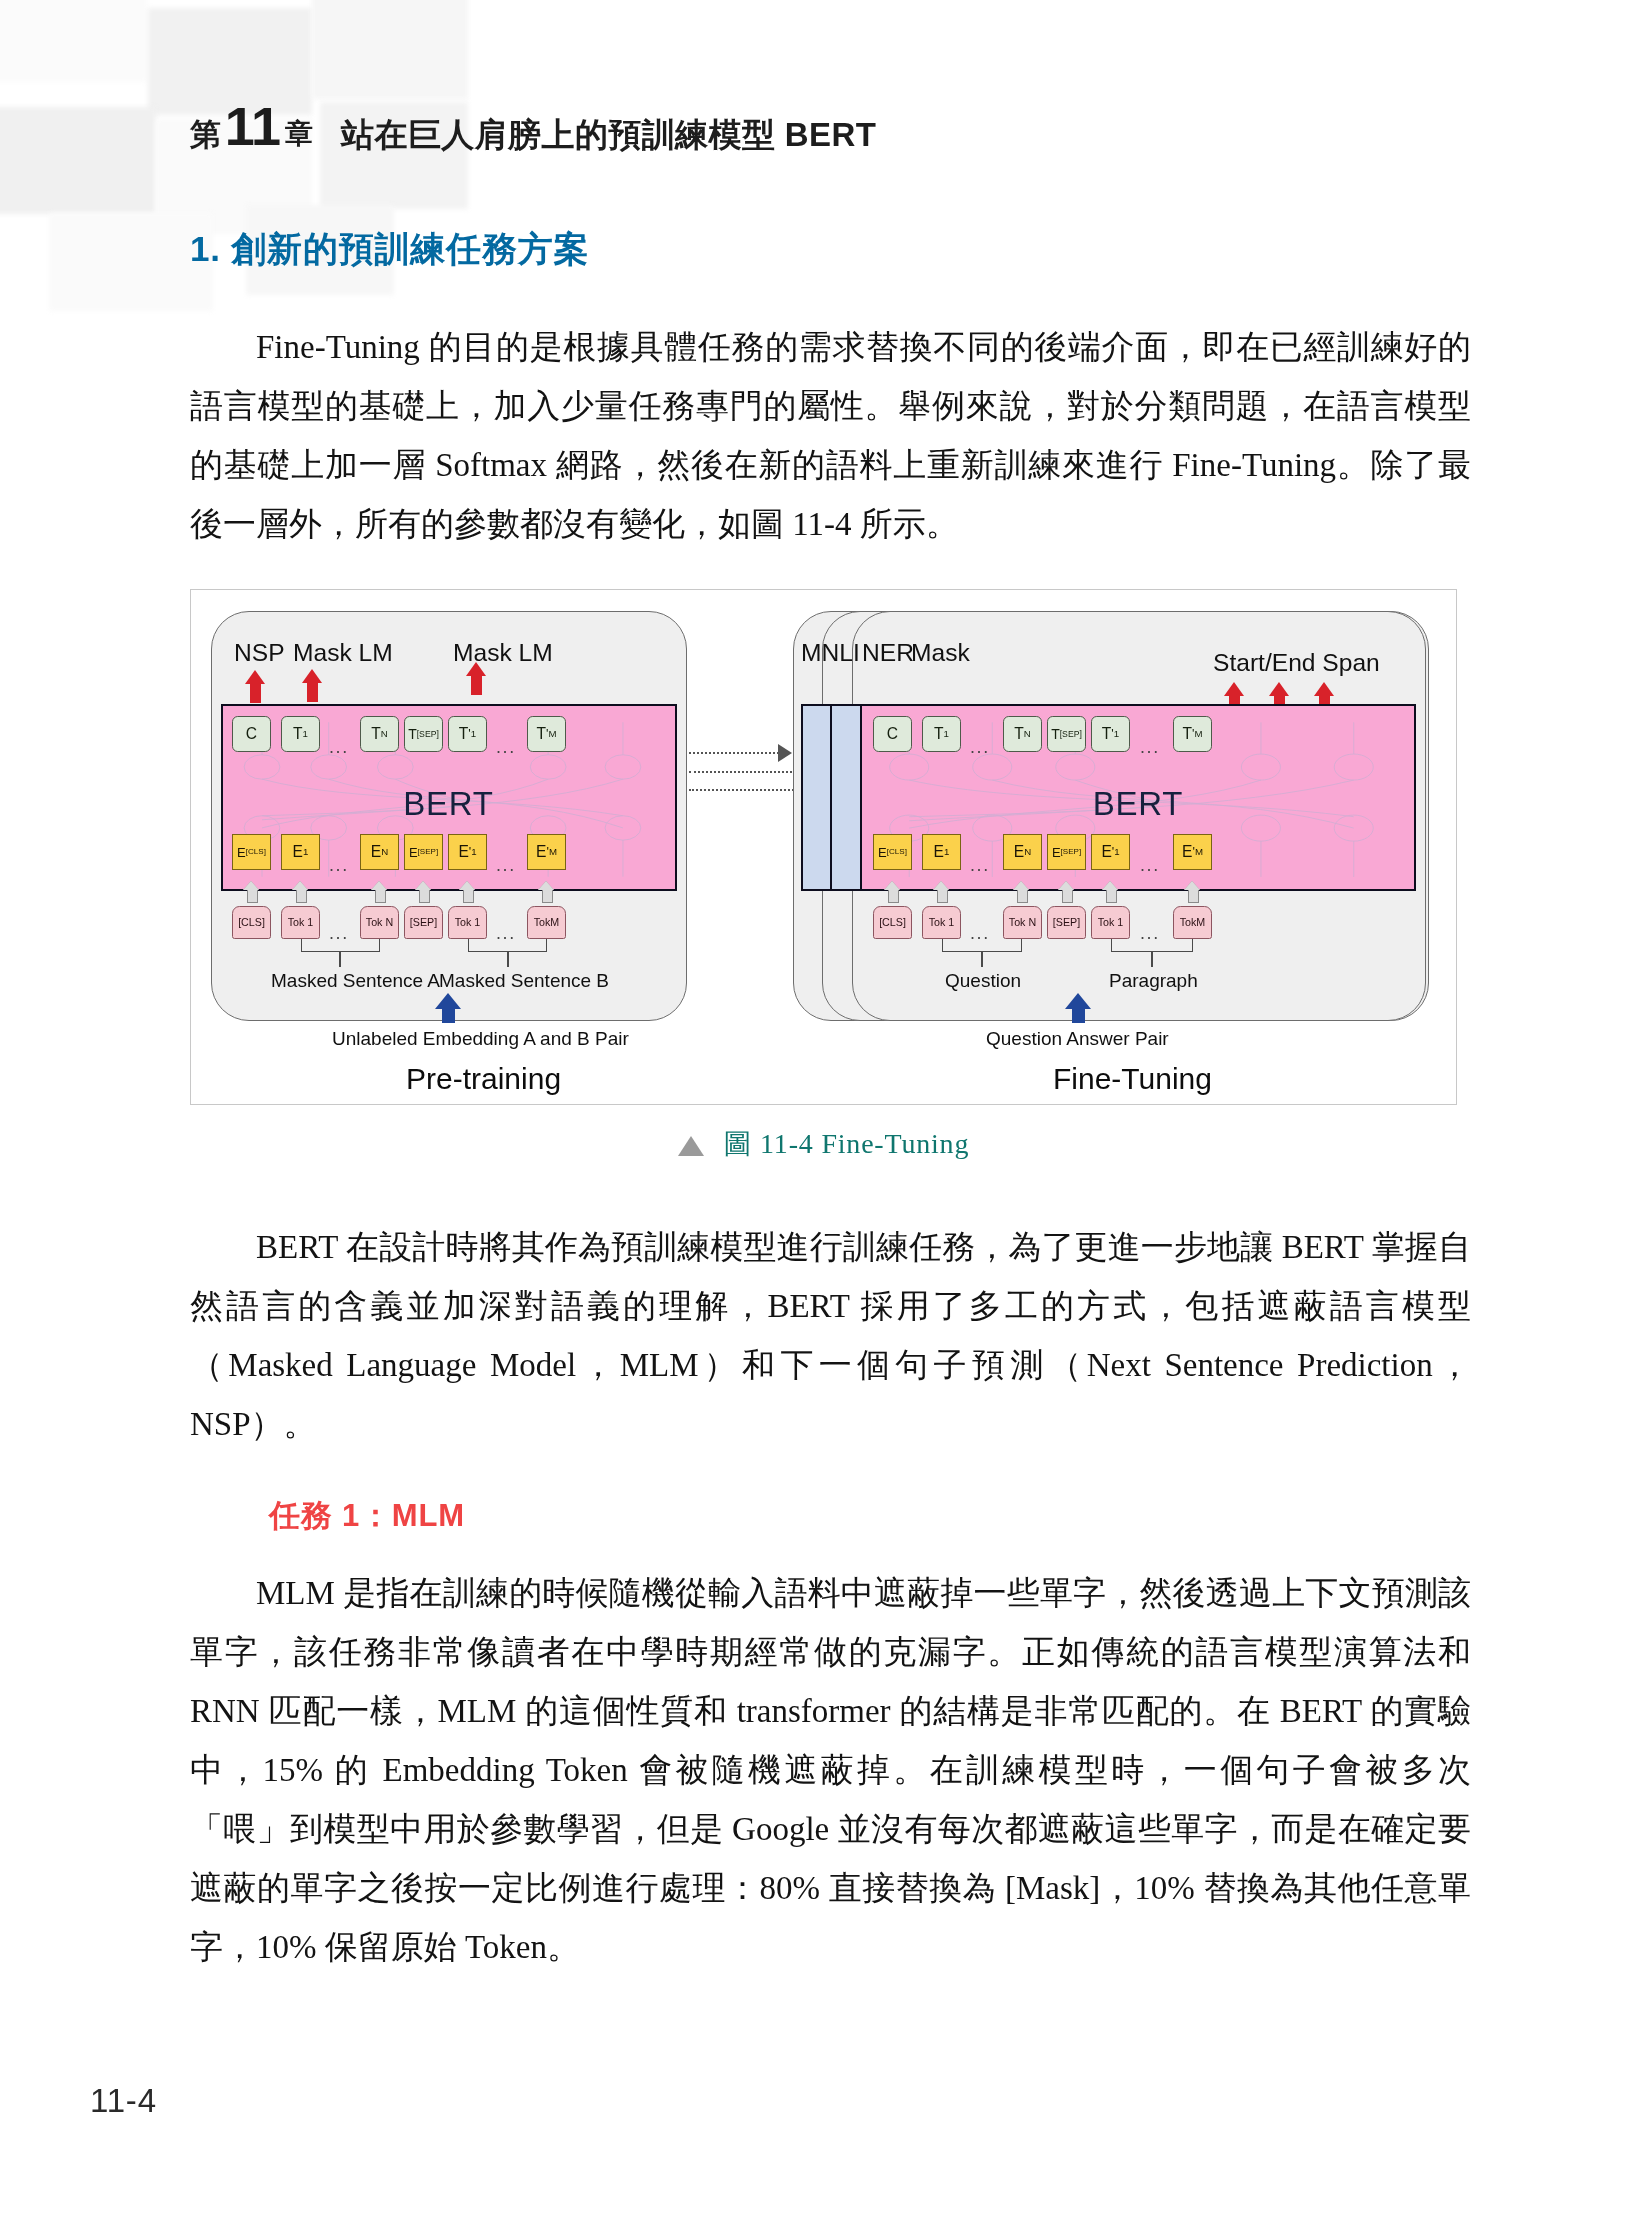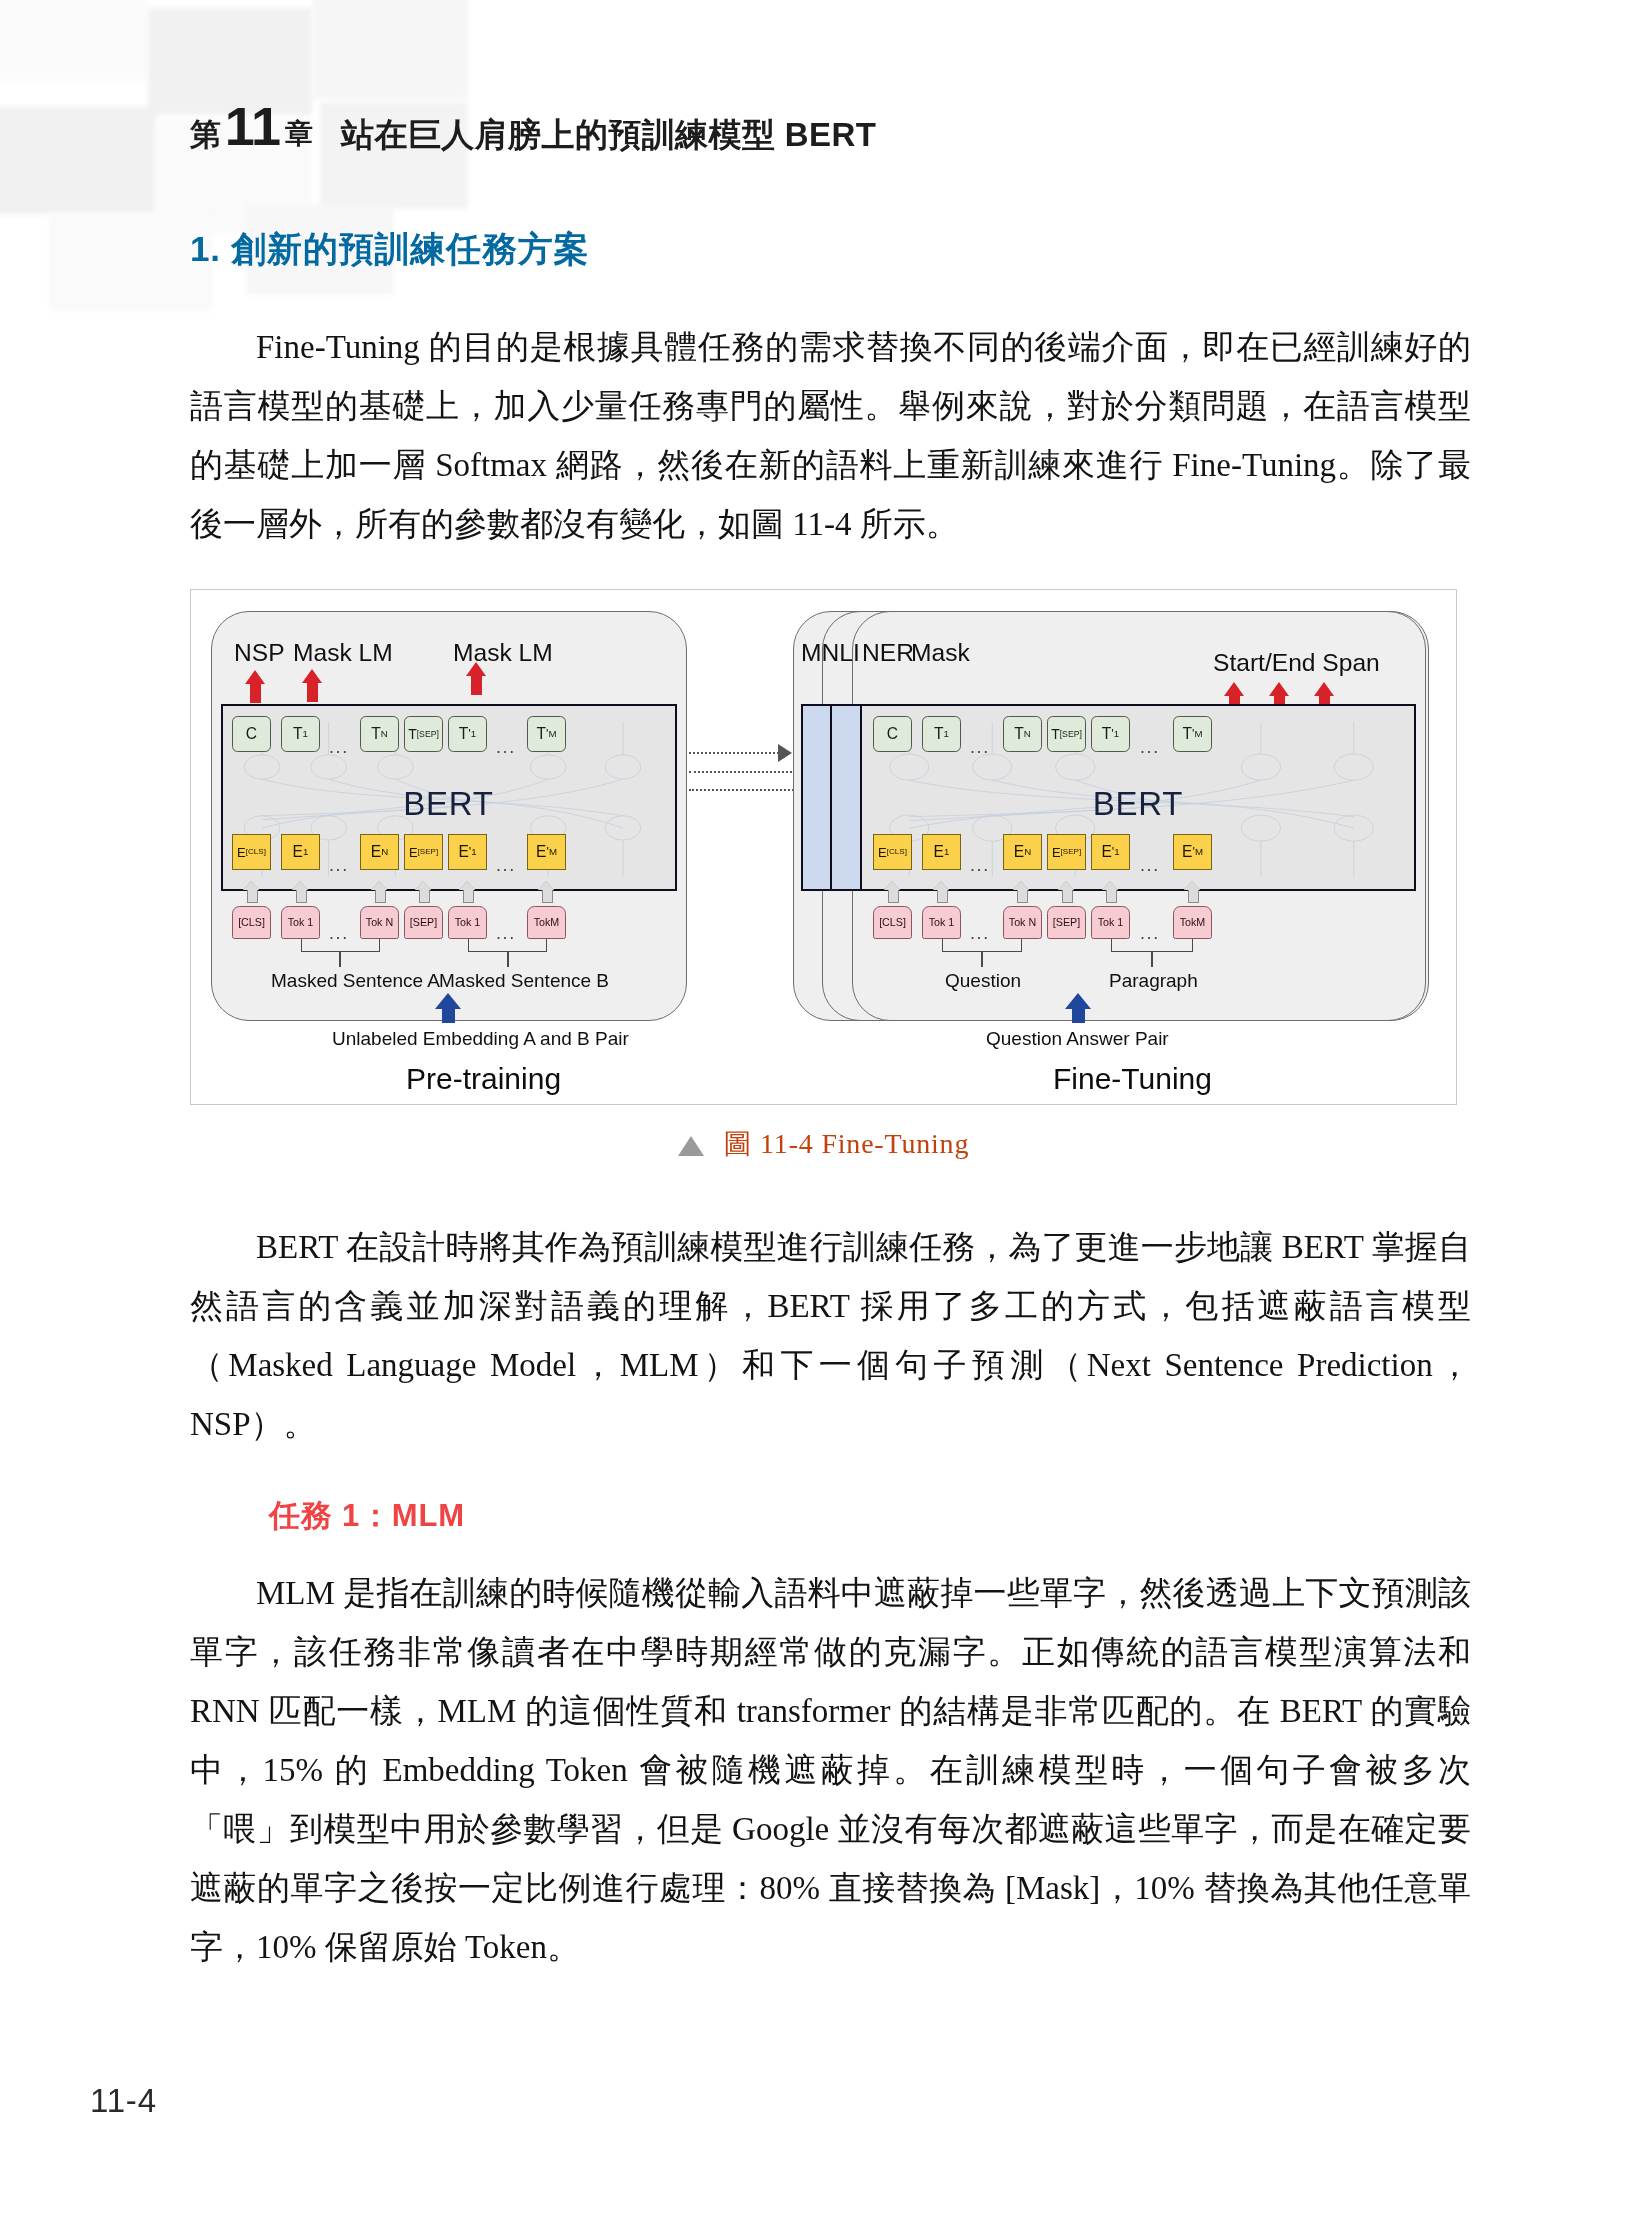--- a/index.html
+++ b/index.html
@@ -87,21 +87,21 @@
   .panel-label{
     position:absolute;
     font-family:"Liberation Sans", sans-serif;
     font-size:24.6px; color:#111;
     white-space:nowrap;
   }
 
   
   .bert-core{
     position:absolute;
-    background:#e5e5e5;
+    background:#f9a8d4;
     border:2.5px solid #0d0d1e;
     box-sizing:border-box;
   }
   .bert-core.slim{background:#ccd9ee;}
   .bert-word{
     position:absolute; left:0; right:0;
     text-align:center;
     font-family:"Liberation Sans", sans-serif;
     font-size:33px; color:#16213e; letter-spacing:0.8px;
   }
@@ -188,21 +188,21 @@
     position:absolute;width:0;height:0;
     border-top:9px solid transparent;border-bottom:9px solid transparent;
     border-left:14.8px solid #555;
   }
 
   
   .caption{
     position:absolute; left:190px; top:1125px; width:1267px;
     text-align:center;
     font-family:"Liberation Serif", serif;
-    font-size:28px; color:#c2410c;
+    font-size:28px; color:#0f766e;
   }
   .cap-tri{
     display:inline-block; width:0;height:0;
     border-left:13px solid transparent;border-right:13px solid transparent;
     border-bottom:20.5px solid #9a9a9a;
     margin-right:19.7px; vertical-align:-2.5px;
   }
   .cap-txt{letter-spacing:0.8px;}
 
   

